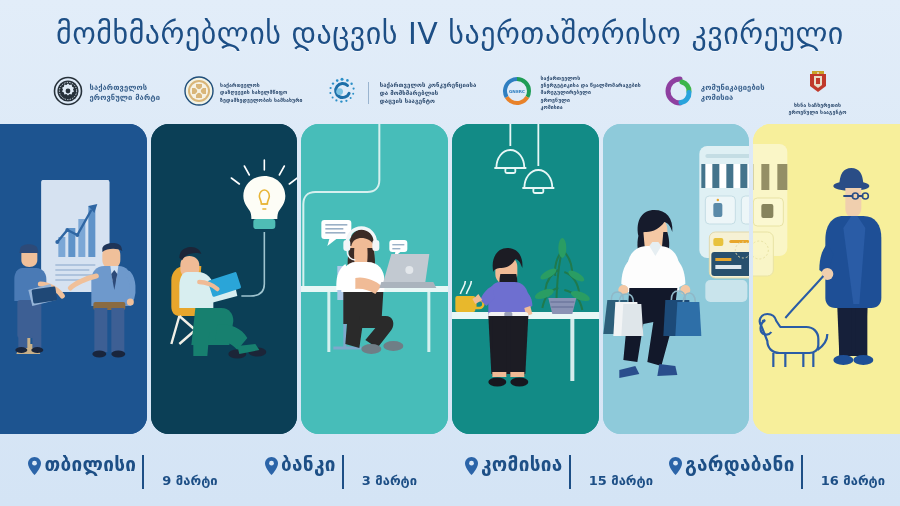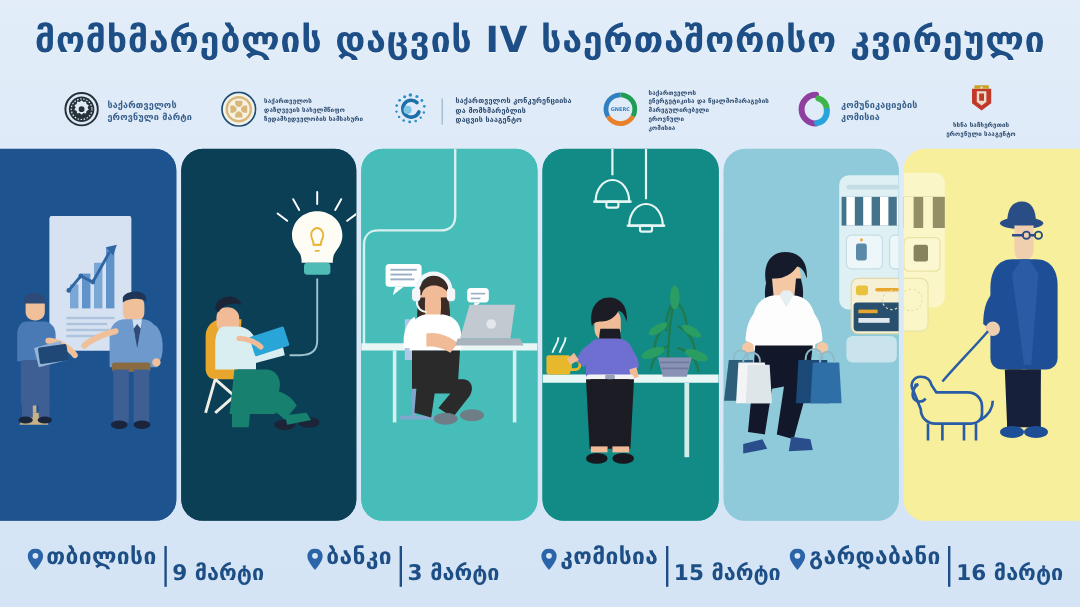--- a/index.html
+++ b/index.html
@@ -25,21 +25,21 @@
   .title-bar {
     height: 58px;
     display: flex;
     align-items: center;
     justify-content: center;
     padding-top: 4px;
   }
   .title-text {
     font-family: "DejaVu Sans", sans-serif;
     font-size: 30px;
-    font-weight: 700;
+    font-weight: 400;
     letter-spacing: 0.5px;
     color: #1d4f86;
     text-align: center;
     white-space: nowrap;
     text-shadow: 0 1px 0 rgba(255,255,255,0.55);
   }
 
   
   .logo-strip {
     height: 62px;
@@ -142,26 +142,27 @@
     line-height: 1.05;
   }
   .vrule {
     width: 2px;
     align-self: stretch;
     min-height: 34px;
     background: #1d4f86;
     margin: 0 5px 0 6px;
   }
   .city-date {
-    font-size: 18px;
+    font-size: 13px;
     font-weight: 700;
     color: #1d4f86;
     white-space: nowrap;
     align-self: flex-end;
     padding-bottom: 1px;
+    margin-left: 13px;
   }
 </style>
 </head>
 <body>
 
 <div id="poster">
 
   <div class="title-bar">
     <div class="title-text">მომხმარებლის დაცვის IV საერთაშორისო კვირეული</div>
   </div>

